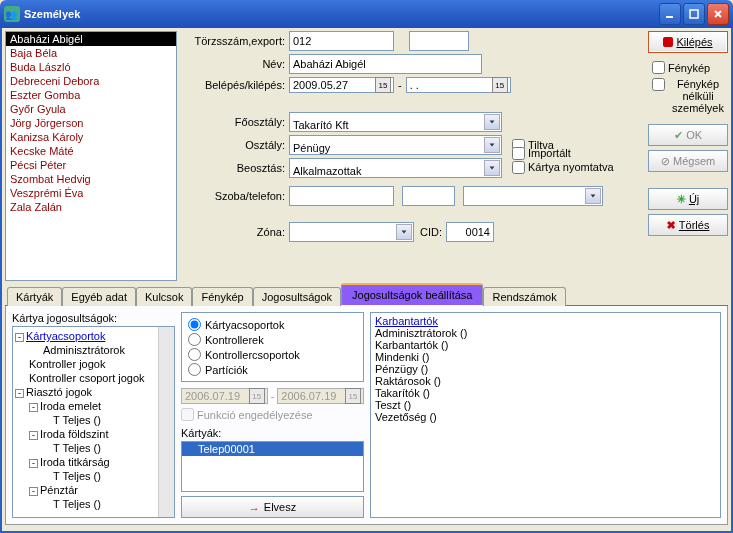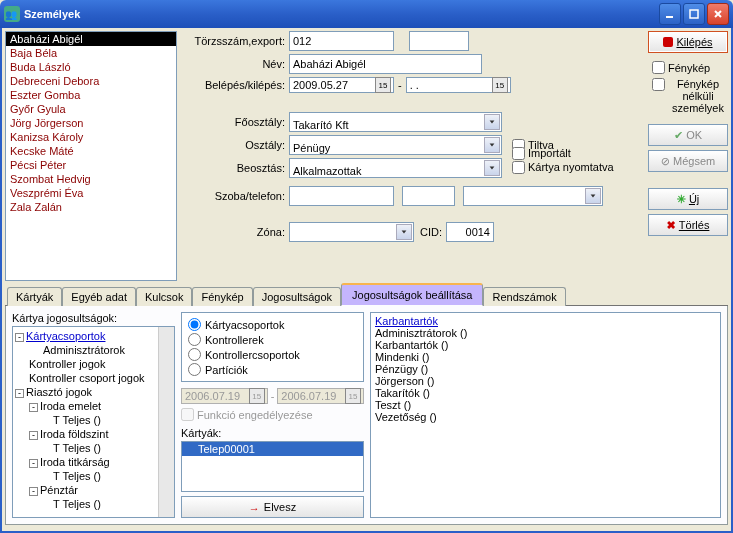--- a/index.html
+++ b/index.html
@@ -32,21 +32,21 @@
 .chk input { width:13px; height:13px; }
 
 .rightbtns { width:80px; display:flex; flex-direction:column; gap:4px; }
 .btn { height:22px; border:1px solid #7f9db9; background:linear-gradient(#fff,#e5e5e5); display:flex; align-items:center; justify-content:center; gap:3px; }
 .btn.disabled { color:#888; }
 .btn.outer-border { border:1px solid #d05020; box-shadow: inset 0 0 0 1px #fff; }
 
 .tabs { margin-top:4px; }
 .tabbar { display:flex; height:21px; align-items:flex-end; border-bottom:1px solid #737373; padding-left:2px; }
 .tab { border:1px solid #919b9c; border-bottom:none; padding:3px 8px; background:#ece9d8; margin-right:0px; border-radius:3px 3px 0 0; position:relative; top:1px; }
-.tab.active { background:#c4b5fd; padding:4px 10px; top:1px; z-index:2; border-bottom:1px solid #fcfcfe; box-shadow:0 -2px 0 #f8b44e inset, 0 -3px 0 #f8b44e; }
+.tab.active { background:#8b5cf6; padding:4px 10px; top:1px; z-index:2; border-bottom:1px solid #fcfcfe; box-shadow:0 -2px 0 #f8b44e inset, 0 -3px 0 #f8b44e; }
 .tab.active { box-shadow:none; border-top:2px solid #f8b44e; }
 .tabbody { border:1px solid #919b9c; border-top:none; height:219px; background:#fcfcfe; padding:6px; display:flex; gap:6px; }
 
 .col1 { width:163px; display:flex; flex-direction:column; }
 .tree { flex:1; background:white; border:1px solid #7f9db9; overflow:auto; padding:2px; position:relative; }
 .tree .scr { position:absolute; right:0; top:0; bottom:0; width:16px; background:#e8e8e8; border-left:1px solid #ccc; }
 .tnode { padding:1px 0; white-space:nowrap; }
 .tnode .tg { display:inline-block; width:9px; height:9px; border:1px solid #888; text-align:center; line-height:7px; font-size:9px; margin-right:2px; background:white; }
 .tnode a { color:#0000cd; text-decoration:underline; }
 
@@ -320,21 +320,21 @@
       </div>
 
       <div class="col3">
         <div class="grouplist">
           <a>Karbantartók</a>
           <div id="groups">
               <div>Adminisztrátorok ()</div>
               <div>Karbantartók ()</div>
               <div>Mindenki ()</div>
               <div>Pénzügy ()</div>
-              <div>Jörgerson ()</div>
+              <div>Raktárosok ()</div>
               <div>Takarítók ()</div>
               <div>Teszt ()</div>
               <div>Vezetőség ()</div>
             </div>
         </div>
       </div>
     </div>
   </div>
 </div>
 

